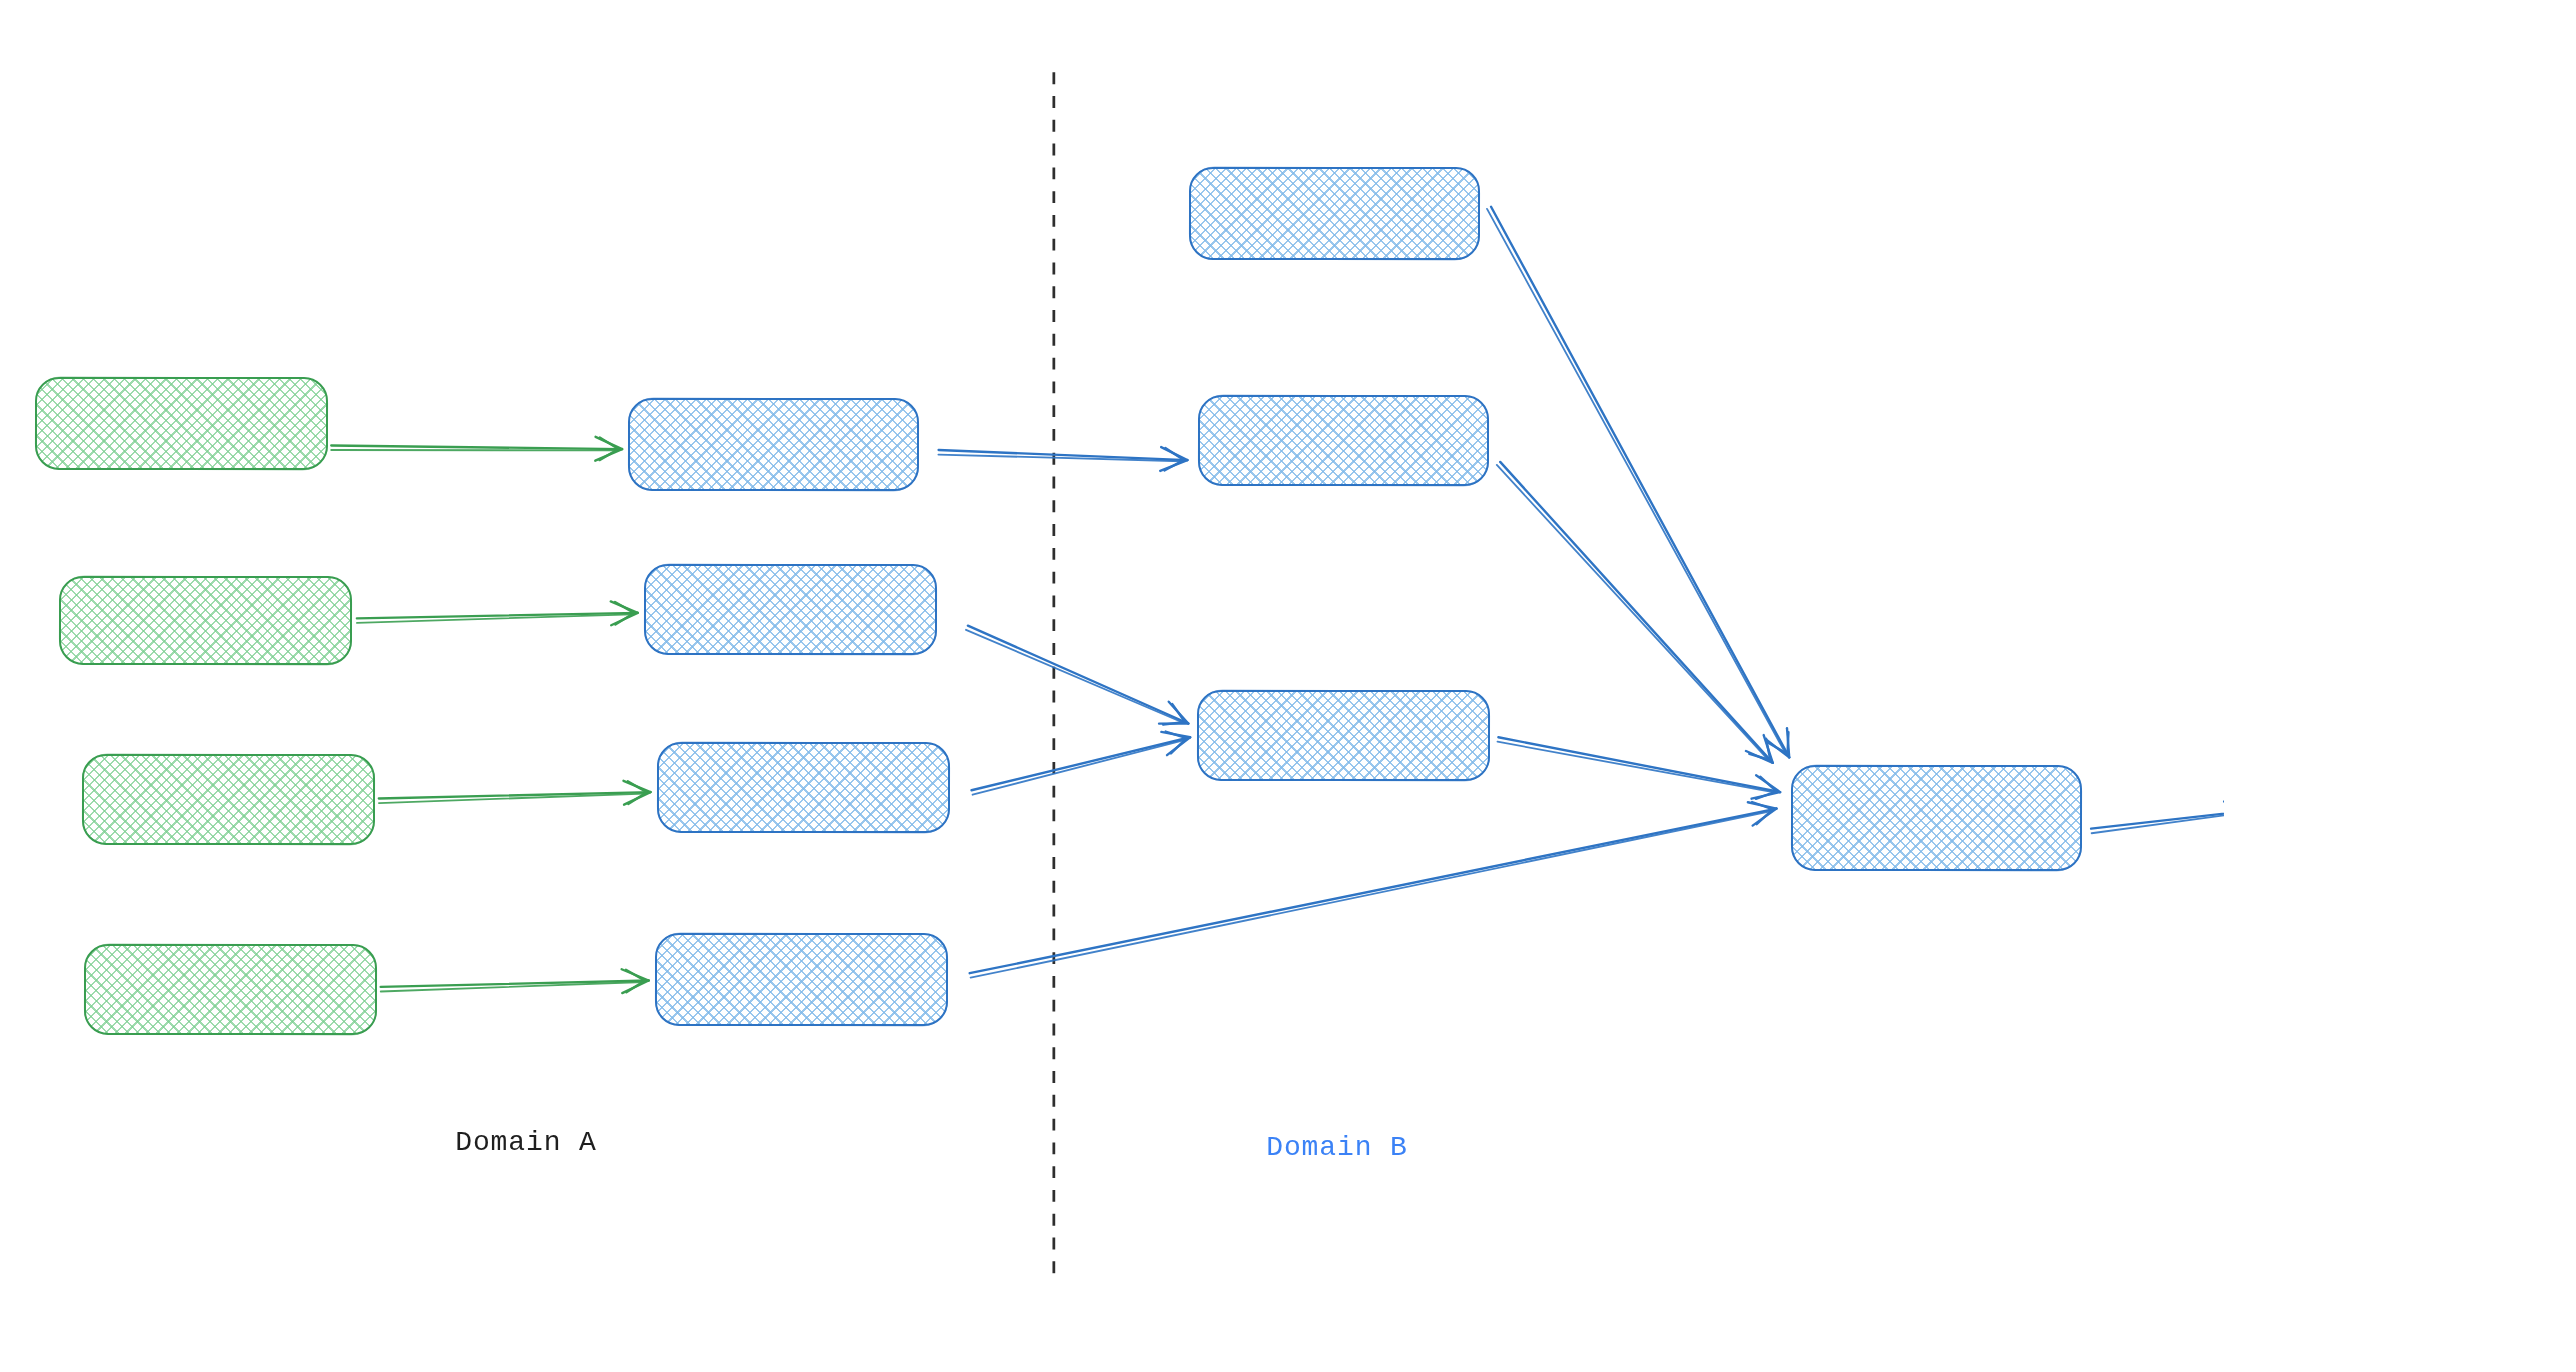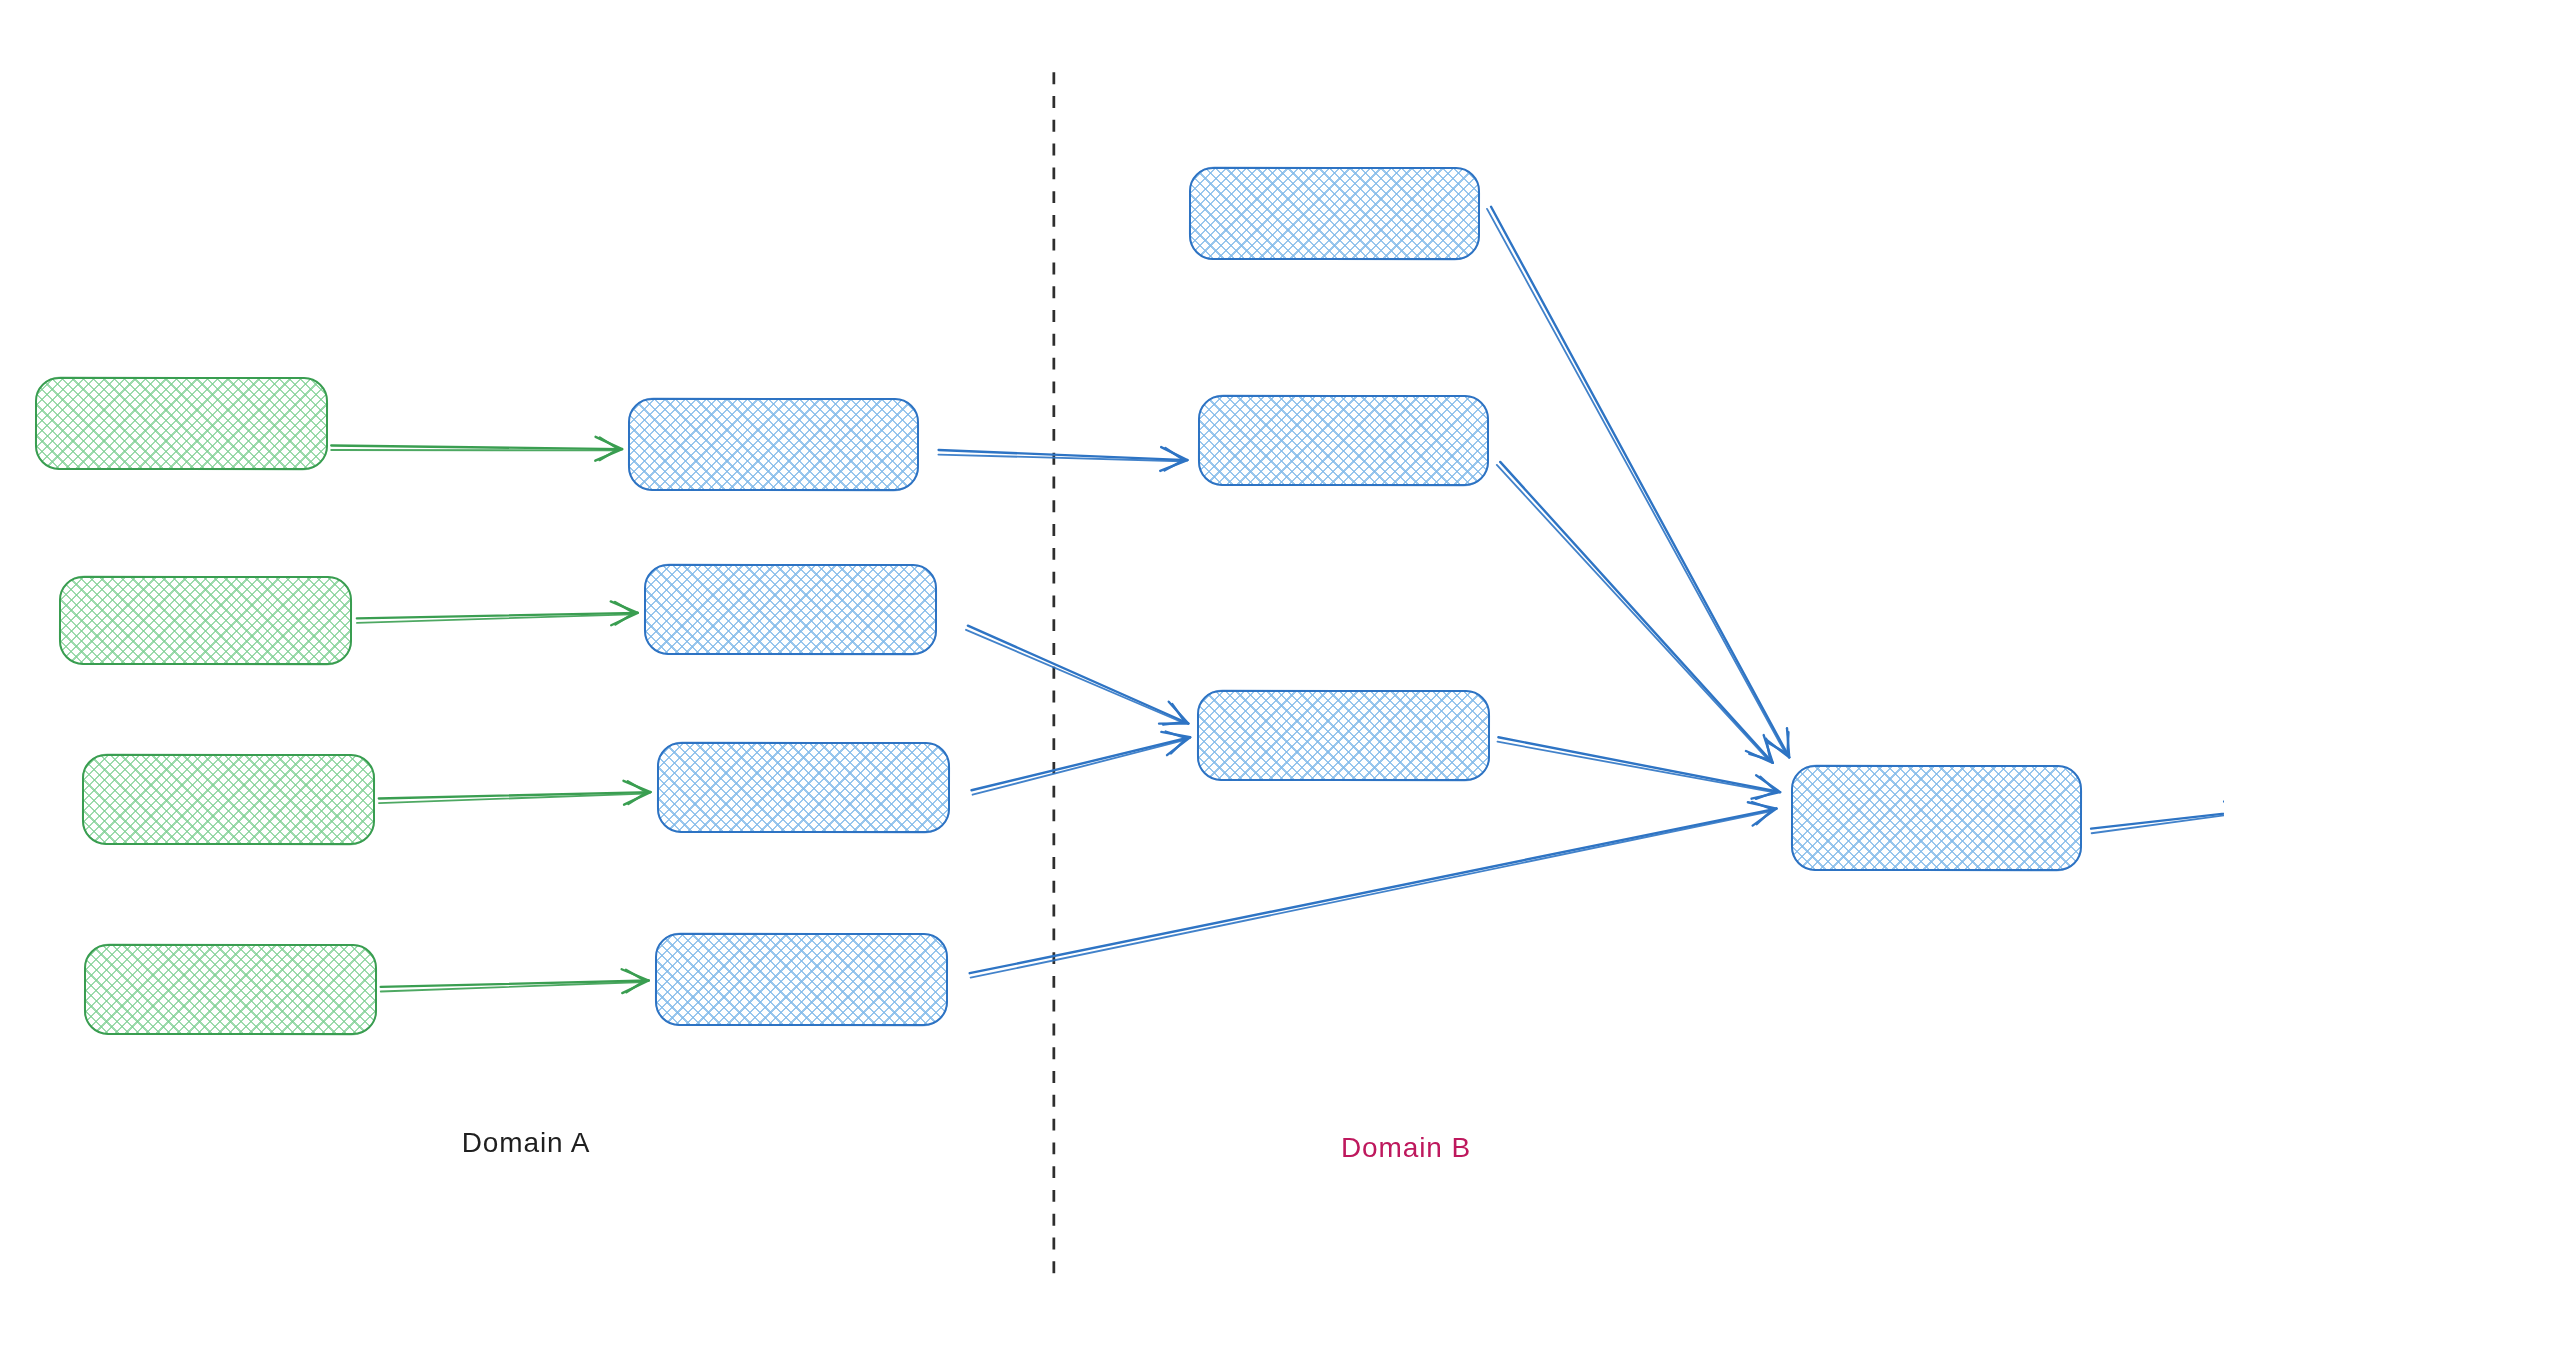--- a/index.html
+++ b/index.html
@@ -1,21 +1,21 @@
 <!DOCTYPE html>
 <html style="font-size:14.6px"><head>
 <meta charset="utf-8">
 <style>
   html,body{margin:0;padding:0;background:#ffffff;}
   .canvas{
     position:relative;
     width:2224px;height:1372px;
     background:#ffffff;
     overflow:hidden;
-    font-family:Liberation Sans, sans-serif;
+    font-family:Liberation Mono, monospace;
   }
   #wires{position:absolute;left:0;top:0;width:2576px;height:1372px;}
   .node{
     position:absolute;
     box-sizing:border-box;
     border-radius:24px;
     border:2.7px solid;
   }
   .node::after{
     content:"";
@@ -148,21 +148,21 @@
       <g stroke="#2e74c4" fill="none" stroke-width="2.6" stroke-linecap="round">
         <line x1="2286" y1="906" x2="2462" y2="886"></line>
         <line x1="2286.5645484402216" y1="910.9680262739486" x2="2456.207733003328" y2="888.1678660104503" stroke-width="2" opacity="0.9"></line>
         <line x1="2434.441284363746" y1="902.2639845204088" x2="2462" y2="886"></line>
         <line x1="2431.494717608434" y1="876.3341970736616" x2="2462" y2="886"></line>
         <line x1="2438.965428937994" y1="901.0362429752664" x2="2458.025578980841" y2="886.4516387521771"></line>
         <line x1="2436.1789840853594" y1="876.5155282720798" x2="2458.025578980841" y2="886.4516387521771"></line>
       </g>
     </svg>
   <div class="dlabel" style="left: 526px; top: 1127px; color: rgb(31, 31, 31);">Domain A</div>
-  <div class="dlabel" style="left: 1406px; top: 1132px; color: #be185d;">Domain B</div>
+  <div class="dlabel" style="left: 1337px; top: 1132px; color: #3b82f6;">Domain B</div>
 <div class="node green" style="left: 35px; top: 377px; width: 293px; height: 93px;"></div>
     <div class="node green" style="left: 59px; top: 576px; width: 293px; height: 89px;"></div>
     <div class="node green" style="left: 82px; top: 754px; width: 293px; height: 91px;"></div>
     <div class="node green" style="left: 84px; top: 944px; width: 293px; height: 91px;"></div>
     <div class="node blue" style="left: 628px; top: 398px; width: 291px; height: 93px;"></div>
     <div class="node blue" style="left: 644px; top: 564px; width: 293px; height: 91px;"></div>
     <div class="node blue" style="left: 657px; top: 742px; width: 293px; height: 91px;"></div>
     <div class="node blue" style="left: 655px; top: 933px; width: 293px; height: 93px;"></div>
     <div class="node blue" style="left: 1189px; top: 167px; width: 291px; height: 93px;"></div>
     <div class="node blue" style="left: 1198px; top: 395px; width: 291px; height: 91px;"></div>

